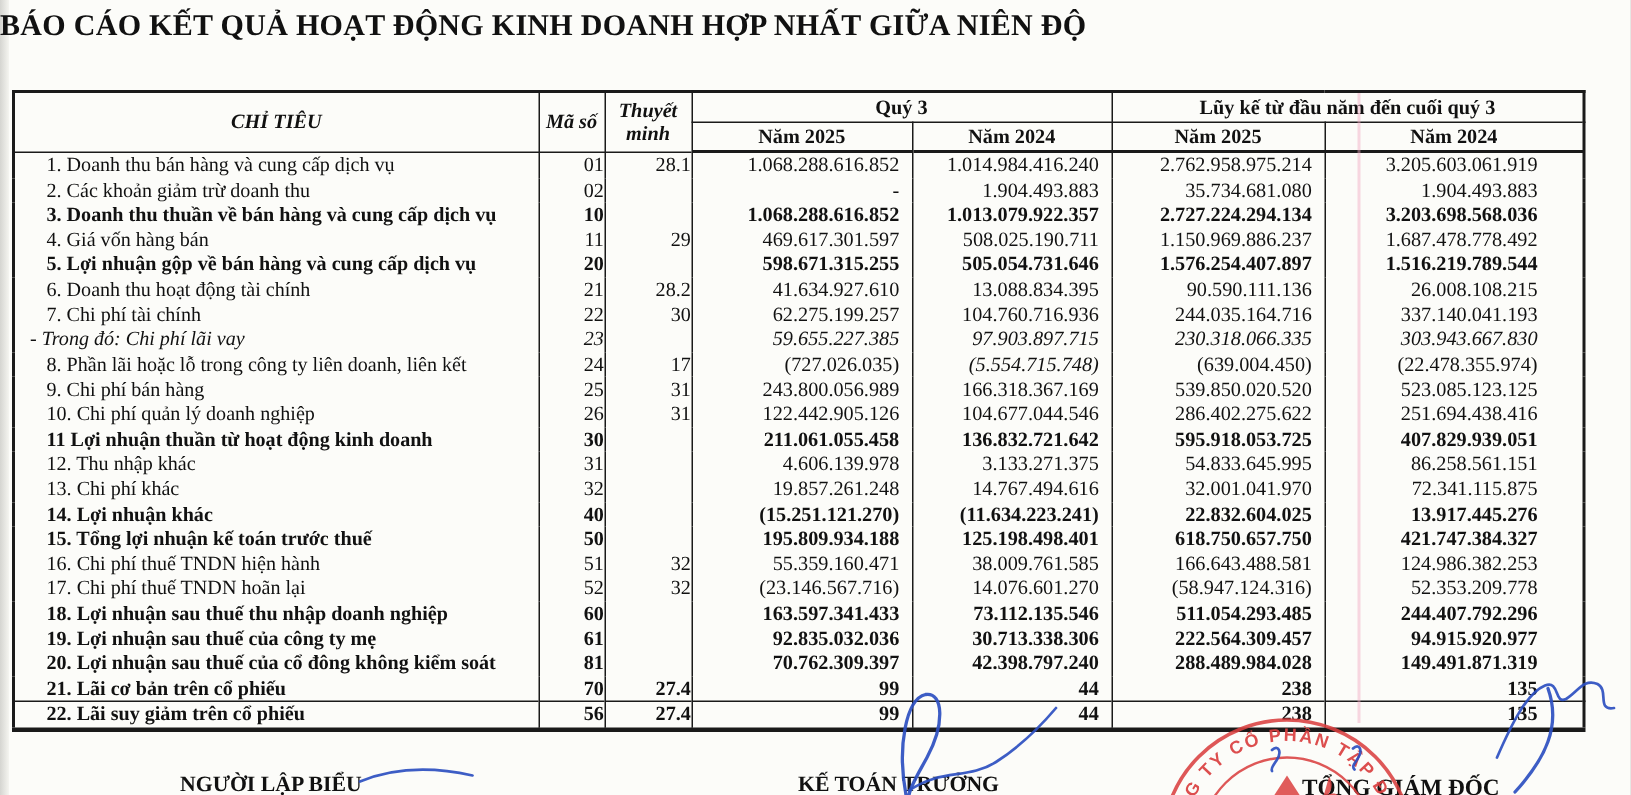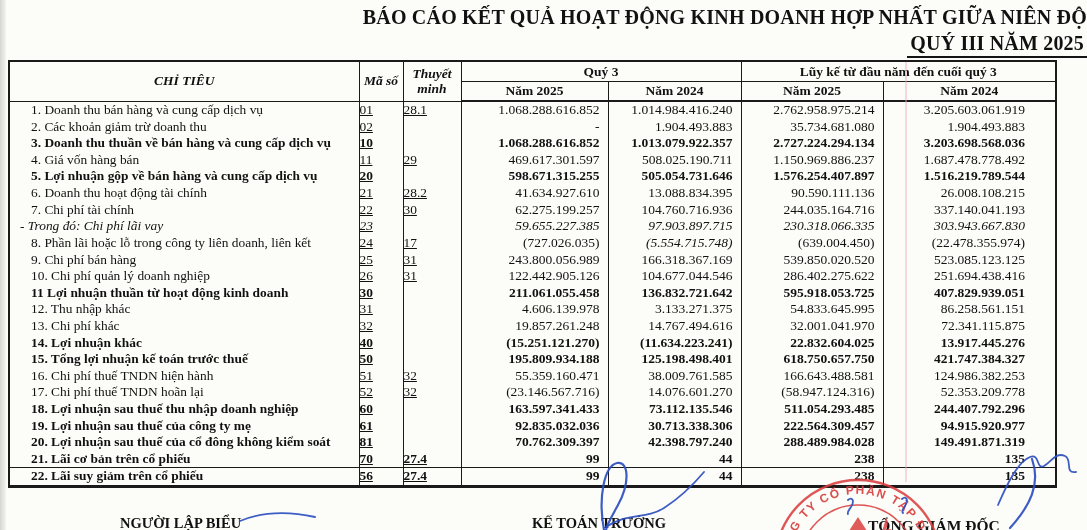--- a/index.html
+++ b/index.html
@@ -6,21 +6,21 @@
   .page{
     position:relative;width:1087px;height:530px;overflow:hidden;
     background:#fcfcf9;color:#111;
     font-family:"Liberation Serif","DejaVu Serif",serif;
   }
   .scan-edge{position:absolute;left:0;top:0;width:6px;height:100%;
     background:linear-gradient(90deg,#b5b5b0,#efefe9);opacity:.55;}
   .scan-line{position:absolute;left:905px;top:62px;width:2px;height:420px;
     background:#f2a9c0;opacity:.45;}
 
-  .title-wrap{position:absolute;top:4px;left:0;width:100%;text-align:right;
+  .title-wrap{position:absolute;top:4px;left:0;width:100%;text-align:left;
     font-weight:bold;font-size:20px;line-height:26px;letter-spacing:.2px;}
   .title-line2{display:inline-block;border-bottom:2.5px solid #141414;padding:0 3px 0 3px;}
 
   table.report{
     position:absolute;left:8px;top:60px;width:1047px;
     border-collapse:collapse;table-layout:fixed;
     border:2px solid #1a1a1a;border-bottom:3px solid #1a1a1a;
   }
   table.report th{
     border:1px solid #1a1a1a;font-weight:bold;font-size:13.5px;
@@ -31,21 +31,21 @@
   th.h-italic{font-style:italic;font-size:14px;}
   th.h-span{border-bottom:1px solid #1a1a1a;}
 
   tbody td{
     border-left:1px solid #1a1a1a;border-right:1px solid #1a1a1a;
     border-top:none;border-bottom:none;
     height:16.62px;line-height:16.5px;font-size:13.4px;
     padding:0;white-space:nowrap;overflow:hidden;vertical-align:middle;
   }
   td.c-label{padding-left:21px;text-align:left;}
-  td.c-ma,td.c-tm{text-align:left;text-decoration:underline;}
+  td.c-ma,td.c-tm{text-align:right;}
   td.c-num{text-align:right;padding-right:8px;font-size:13.5px;}
   td.c-num.last{padding-right:30px;}
   tr.bold td{font-weight:bold;}
   tr.italic td{font-style:italic;}
   tr.italic td.c-label{padding-left:10px;}
   td.italic-cell{font-style:italic;}
   tr.sep-above td{border-top:1.5px solid #1a1a1a;}
 
   .footer-label{position:absolute;font-weight:bold;font-size:14.5px;white-space:nowrap;}
   .date-line{position:absolute;font-style:italic;font-size:14px;white-space:pre;}
@@ -60,21 +60,20 @@
   .stamp-fill{fill:#da4040;opacity:.85;}
 </style>
 </head>
 <body>
 
 <div class="page">
   <div class="scan-edge"></div>
 
   <div class="title-wrap">
     <div>BÁO CÁO KẾT QUẢ HOẠT ĐỘNG KINH DOANH HỢP NHẤT GIỮA NIÊN ĐỘ</div>
-    <div><span class="title-line2">QUÝ III NĂM 2025</span></div>
   </div>
 
   <table class="report">
     <colgroup>
       <col style="width:350px">
         <col style="width:44px">
         <col style="width:58px">
       <col style="width:147px">
         <col style="width:133px">
         <col style="width:142px">

